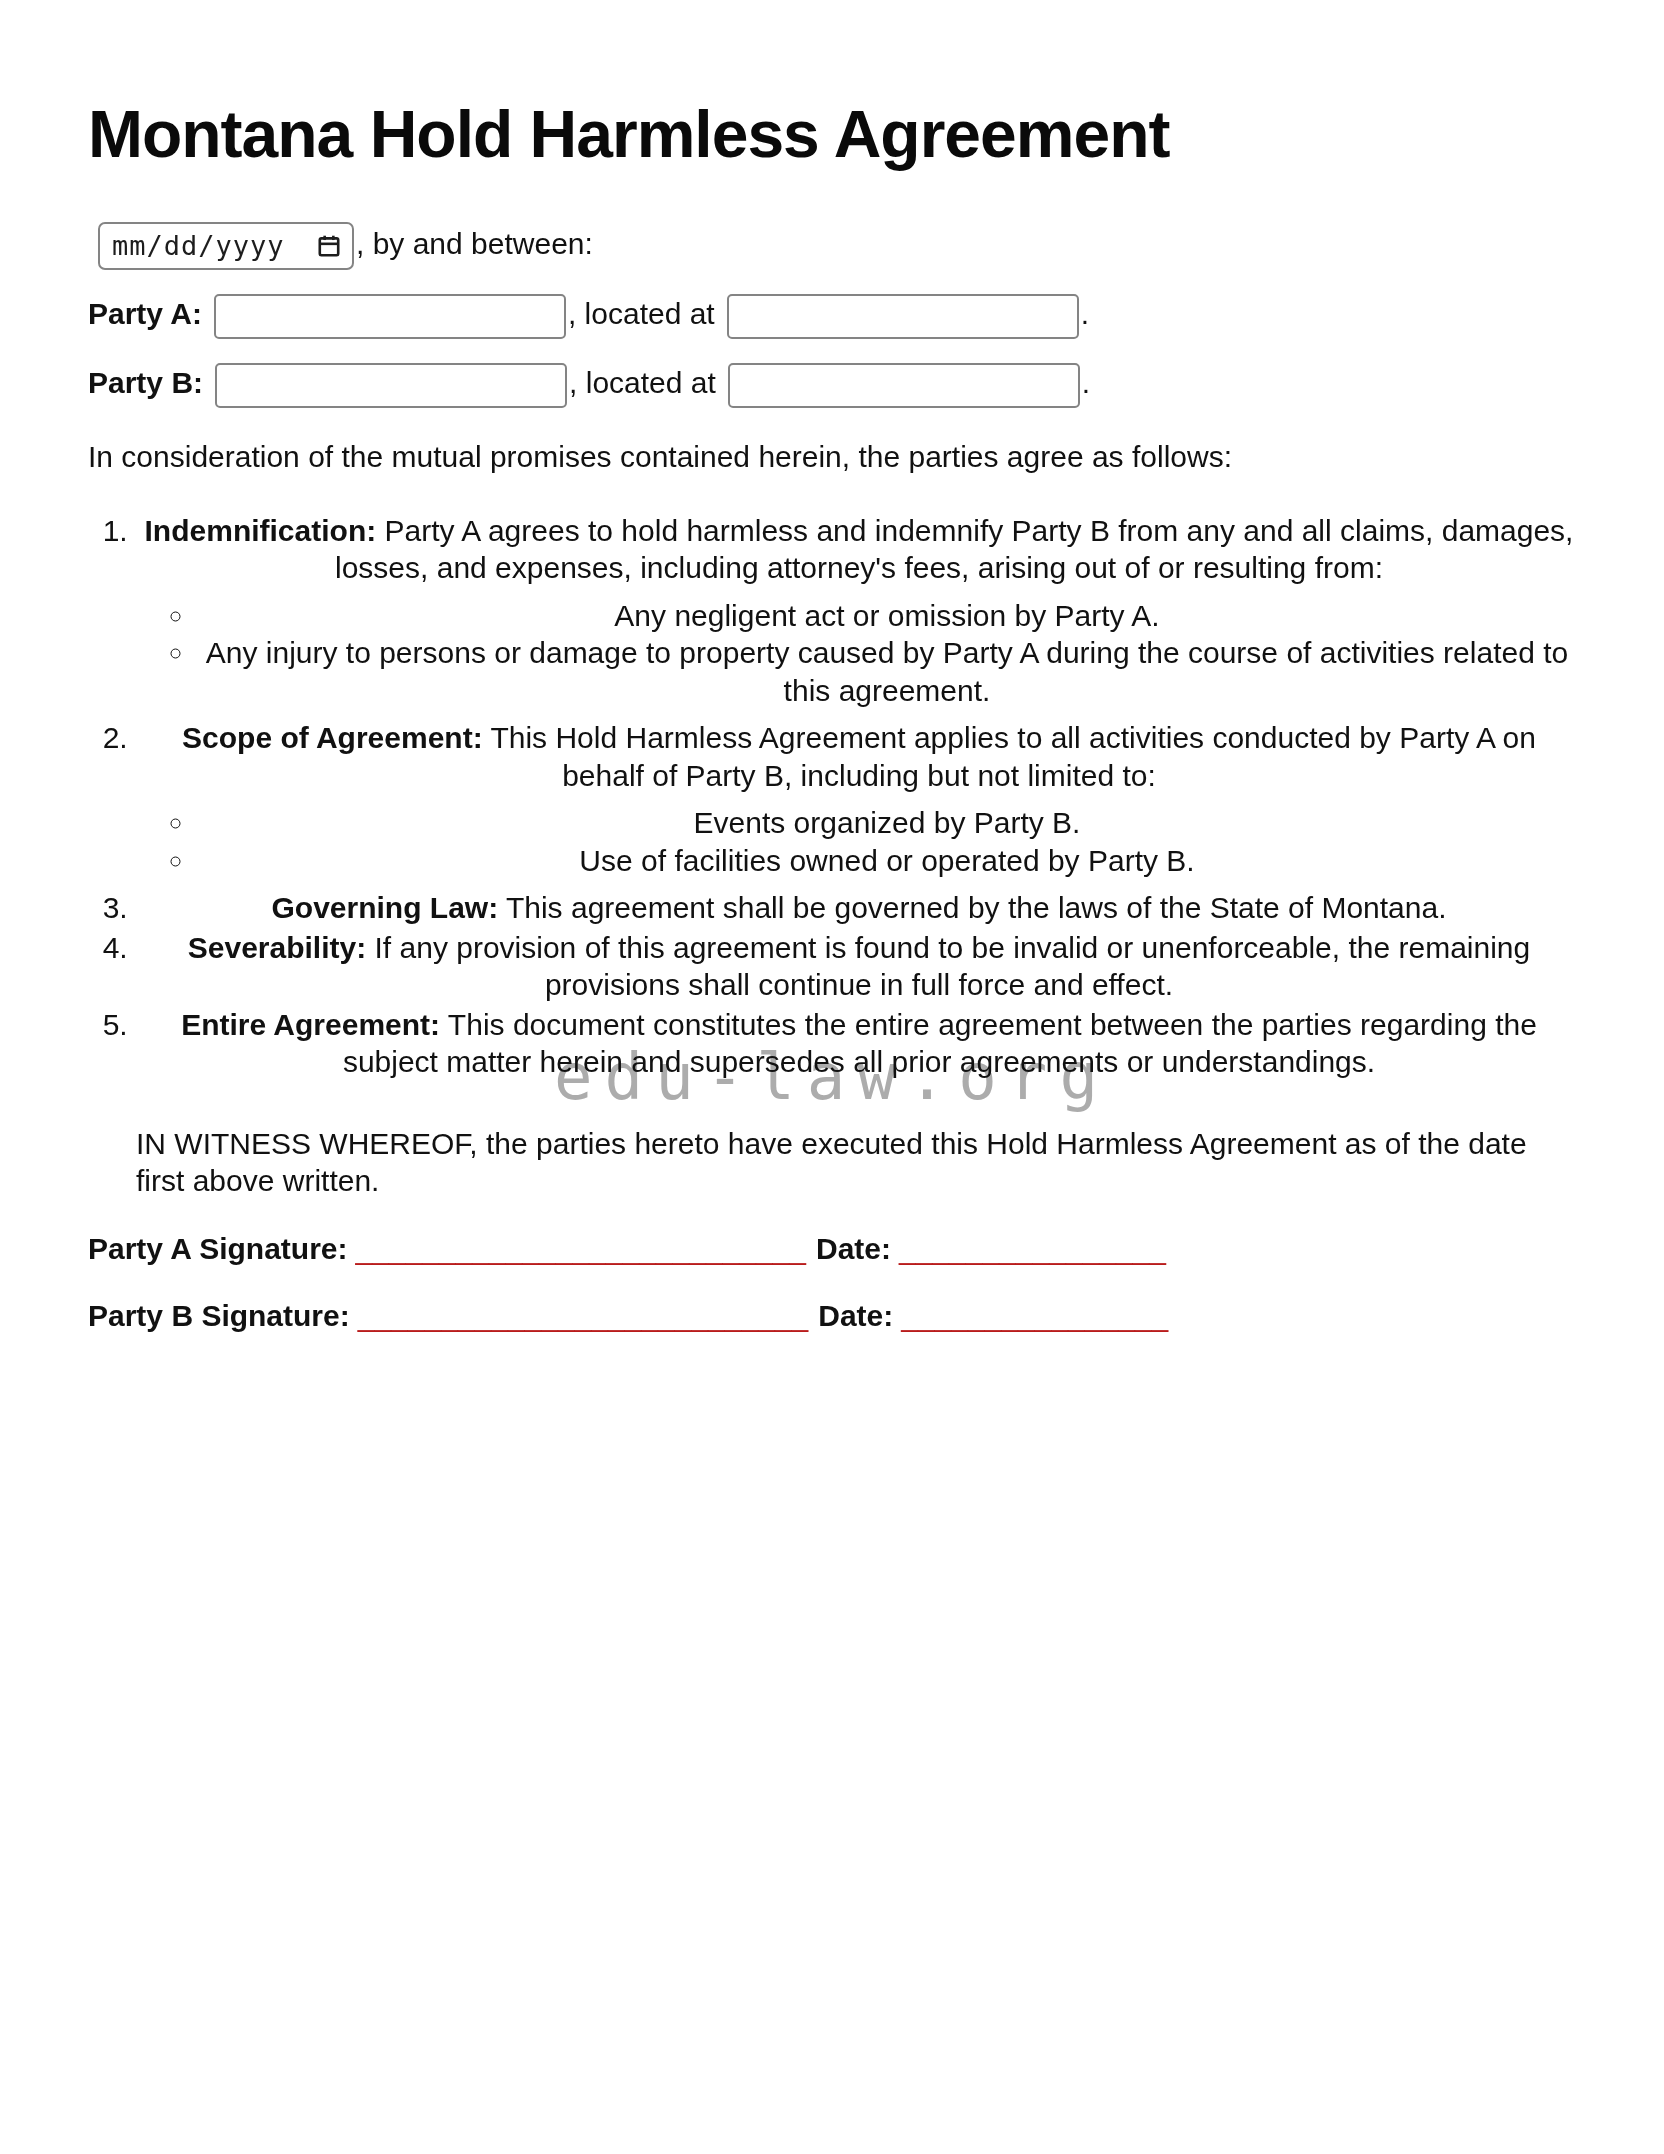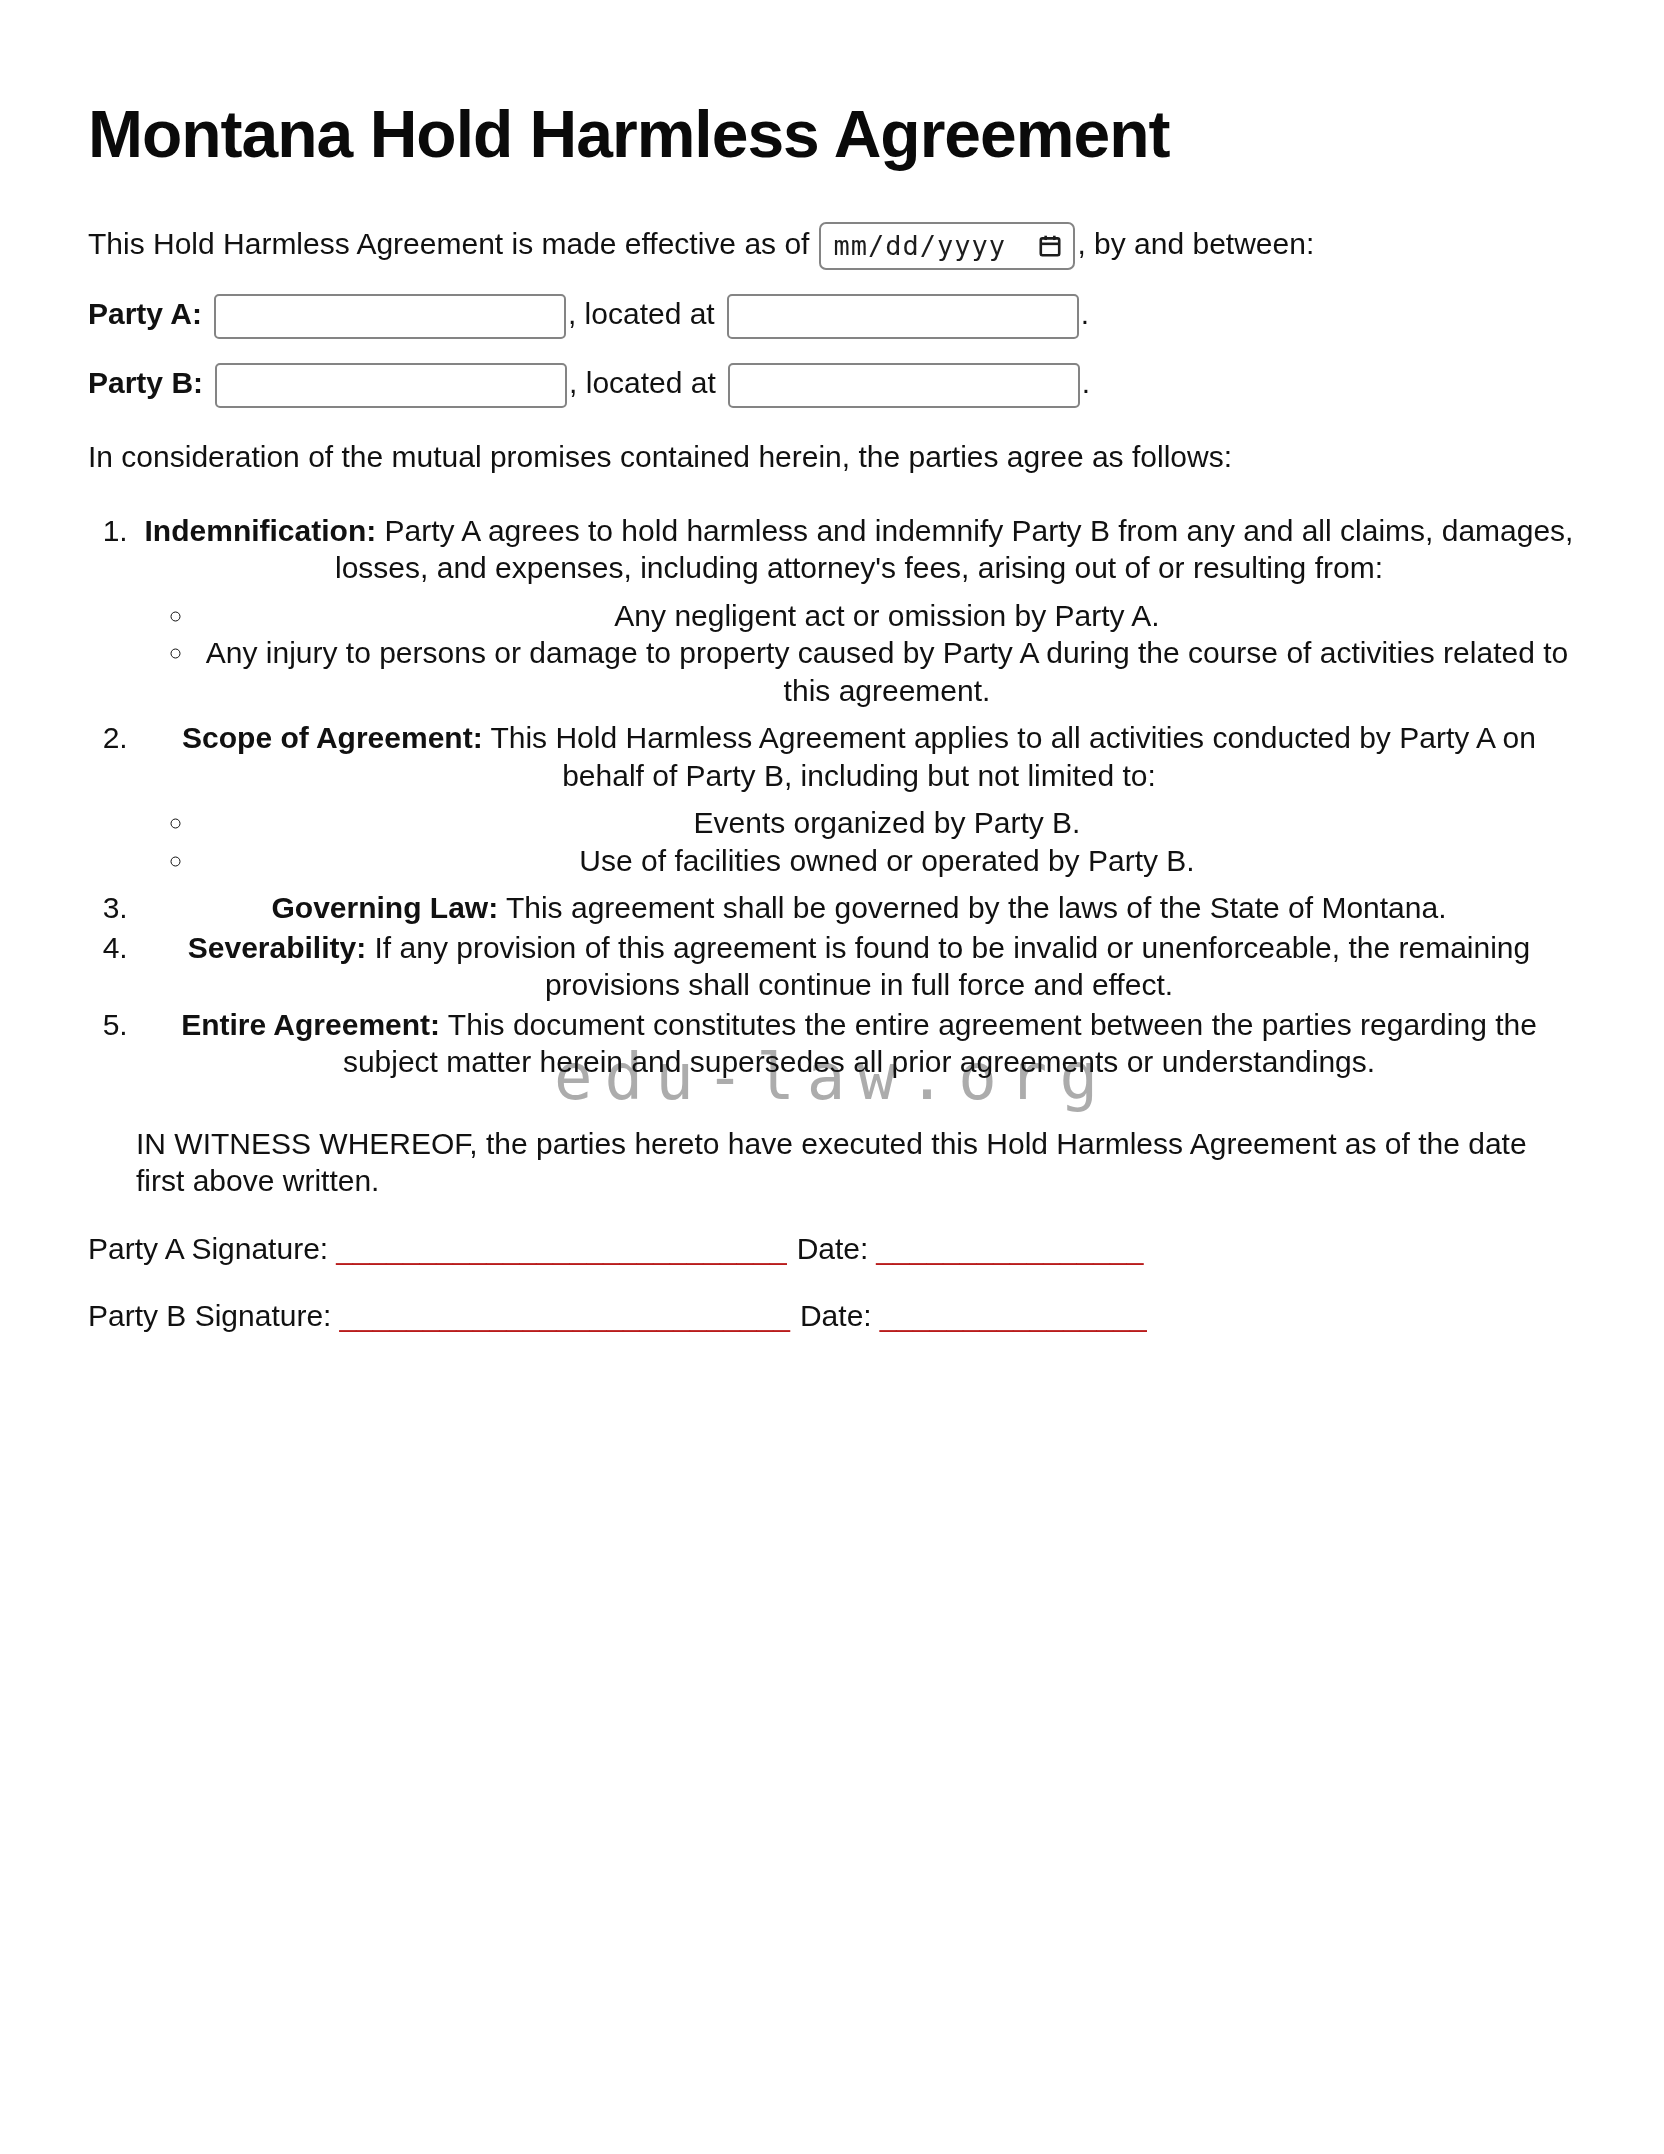--- a/index.html
+++ b/index.html
@@ -76,21 +76,21 @@
   ol.terms ul {
     list-style-type: circle;
     margin: 10px 0;
     padding-left: 54px;
   }
   ol.terms ul li { padding-left: 2px; }
 
   .witness { margin-top: 44px; max-width: 1490px; margin-left: 48px; }
 
   .sig-row { margin: 30px 0; white-space: nowrap; }
-  .sig-row b { font-weight: normal; }
+  .sig-row b { font-weight: bold; }
   .sig-row .uline {
     font-weight: normal;
     letter-spacing: 0;
     margin: 0 10px 0 8px;
     color: #b91c1c;
   }
 
   .watermark {
     position: absolute;
     top: 1040px;
@@ -109,21 +109,21 @@
 </head>
 <body>
 
 <div class="watermark">edu-law.org</div>
 
 <div class="page">
 
   <h1 class="title">Montana Hold Harmless Agreement</h1>
 
   <p class="inline-row">
-    <span>This Hold Harmless Agreement is made effective as of</span><span class="date-input">
+    <span class="date-input">
       <span class="date-ph">mm/dd/yyyy</span>
       <svg class="cal-icon" width="26" height="26" viewBox="0 0 24 24" fill="none">
         <rect x="3.5" y="5" width="17" height="15.5" rx="1.5" stroke="#1d1d1d" stroke-width="2.4"></rect>
         <line x1="3.5" y1="10" x2="20.5" y2="10" stroke="#1d1d1d" stroke-width="2.4"></line>
         <line x1="8" y1="2.5" x2="8" y2="6.5" stroke="#1d1d1d" stroke-width="2.4"></line>
         <line x1="16" y1="2.5" x2="16" y2="6.5" stroke="#1d1d1d" stroke-width="2.4"></line>
       </svg>
     </span><span>, by and between:</span>
   </p>
 

